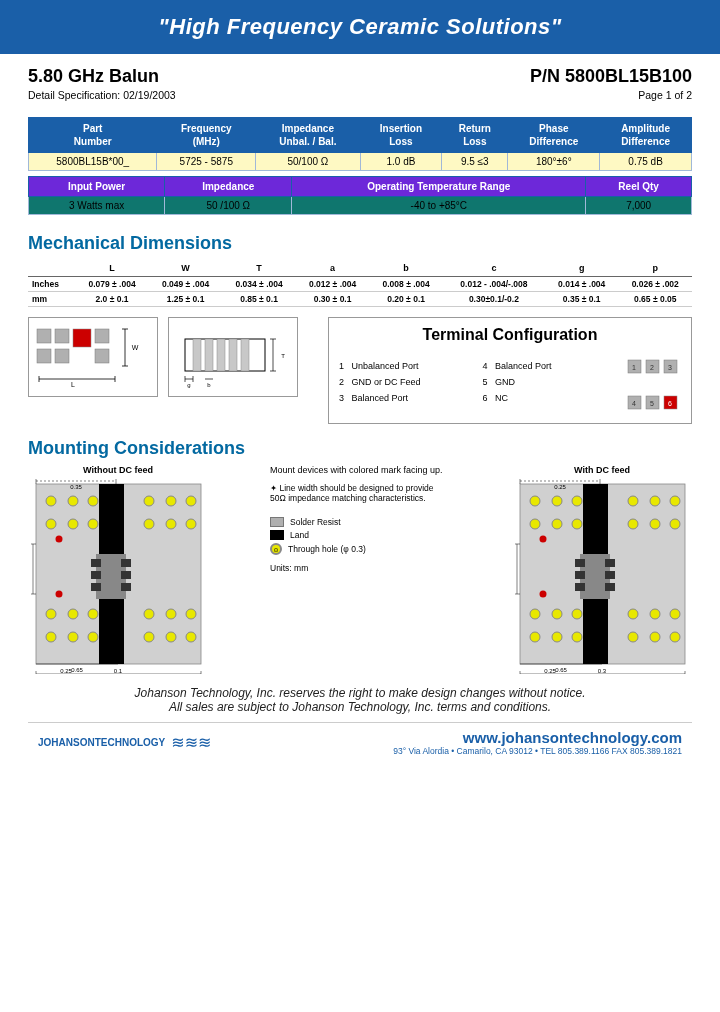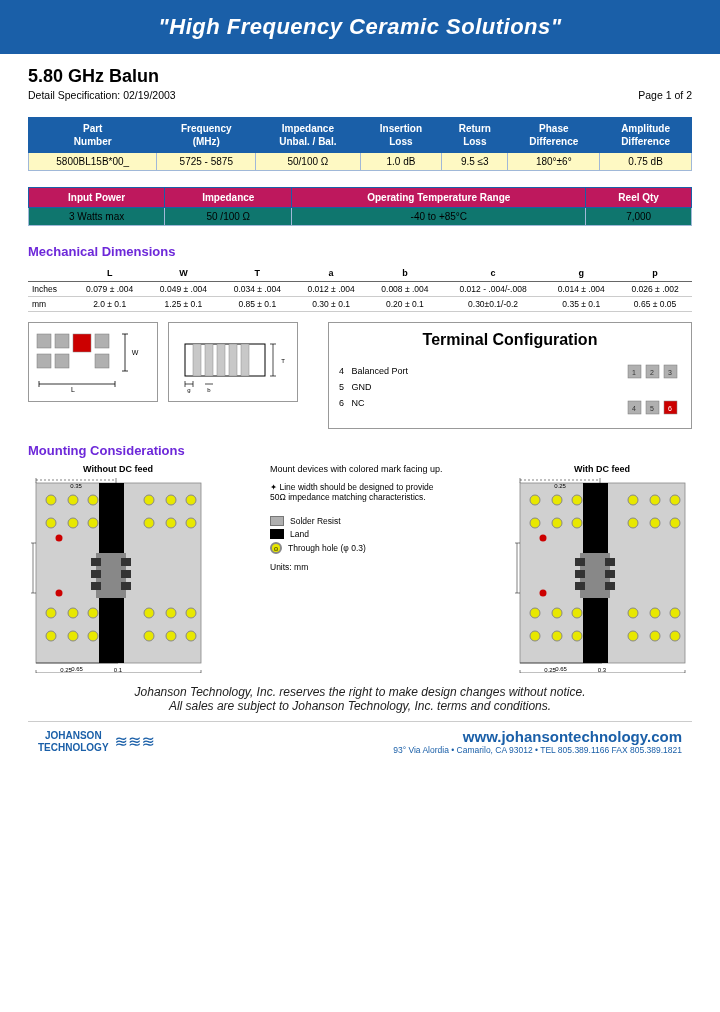--- a/index.html
+++ b/index.html
@@ -42,21 +42,21 @@
     .subtitle-row {
       display: flex;
       justify-content: space-between;
       margin-bottom: 16px;
       font-size: 10.5px;
     }
     
     .specs-table {
       width: 100%;
       border-collapse: collapse;
-      margin-bottom: 16px;
+      margin-bottom: 5px;
       font-size: 10px;
       padding-left: 36px;
     }
     .specs-table th {
       background: #1a5fa8;
       color: #fff;
       text-align: center;
       padding: 4px 5px;
       font-weight: bold;
       border: 1px solid #1a5fa8;
@@ -70,36 +70,36 @@
       font-size: 10px;
     }
     
     .input-table {
       width: 100%;
       border-collapse: collapse;
       margin-bottom: 18px;
       font-size: 10px;
     }
     .input-table th {
-      background: #be185d;
+      background: #6d28d9;
       color: #fff;
       text-align: center;
       padding: 4px 8px;
       font-weight: bold;
       border: 1px solid #1a5fa8;
     }
     .input-table td {
       background: #0f766e;
       text-align: center;
       padding: 3px 8px;
       border: 1px solid #a0b8d8;
     }
     .section-title {
-      color: #6d28d9;
-      font-size: 13px;
+      color: #0369a1;
+      font-size: 18px;
       font-weight: bold;
       margin-bottom: 6px;
       margin-top: 4px;
     }
     
     .mech-table {
       width: 100%;
       border-collapse: collapse;
       margin-bottom: 10px;
       font-size: 9px;
@@ -108,20 +108,21 @@
       text-align: center;
       padding: 3px 2px;
       border-bottom: 1px solid #666;
       font-weight: bold;
     }
     .mech-table td {
       text-align: center;
       padding: 2px 2px;
       font-size: 8.5px;
       border-bottom: 1px solid #ccc;
+      font-weight: bold;
     }
     .mech-table .row-label {
       text-align: left;
       padding-left: 4px;
     }
     
     .diagrams-row {
       display: flex;
       gap: 10px;
       margin-bottom: 14px;
@@ -233,20 +234,21 @@
 <body>
 
 <div class="header-banner">
   <span>"High Frequency Ceramic Solutions"</span>
 </div>
 
 <div class="page-content">
 
   <div class="title-row">
     <div class="part-title">5.80 GHz Balun</div>
+    <div class="part-number">P/N 5800BL15B100</div>
   </div>
   <div class="subtitle-row">
     <div>Detail Specification: 02/19/2003</div>
     <div>Page 1 of 2</div>
   </div>
 
   <table class="specs-table">
     <thead>
       <tr>
         <th>Part<br>Number</th>
@@ -383,20 +385,25 @@
         <text x="108" y="34" font-size="6" text-anchor="middle" fill="#000">T</text>
       </svg>
     </div>
 
     <div style="flex:0 0 10px;"></div>
 
     <div class="terminal-config">
       <div class="terminal-config-title">Terminal Configuration</div>
       <div style="display:flex; gap:8px;">
         <div style="flex:1; font-size:9px; line-height:1.8;">
+          <div>1 &nbsp; Unbalanced Port</div>
+          <div>2 &nbsp; GND or DC Feed</div>
+          <div>3 &nbsp; Balanced Port</div>
+        </div>
+        <div style="flex:1; font-size:9px; line-height:1.8;">
           <div>4 &nbsp; Balanced Port</div>
           <div>5 &nbsp; GND</div>
           <div>6 &nbsp; NC</div>
         </div>
 
         <div>
           <svg width="55" height="55">
 
             <rect x="2" y="2" width="13" height="13" fill="#b0b0b0" stroke="#777" stroke-width="0.5"></rect>
             <rect x="20" y="2" width="13" height="13" fill="#b0b0b0" stroke="#777" stroke-width="0.5"></rect>
@@ -574,21 +581,21 @@
 
   </div>
 
   <div class="footer-text">
     <div>Johanson Technology, Inc. reserves the right to make design changes without notice.</div>
     <div>All sales are subject to Johanson Technology, Inc. terms and conditions.</div>
   </div>
 
   <div class="footer-bar">
     <div class="logo-area">
-      <div style="display:flex; flex-direction:column; align-items:center;">
+      <div style="display:flex; align-items:center;">
         <span class="logo-text">JOHANSON</span>
         <span class="logo-text">TECHNOLOGY</span>
       </div>
       <span class="logo-waves">≋≋≋</span>
     </div>
     <div class="footer-right">
       <div class="footer-url">www.johansontechnology.com</div>
       <div>93° Via Alordia • Camarilo, CA 93012 • TEL 805.389.1166 FAX 805.389.1821</div>
     </div>
   </div>

